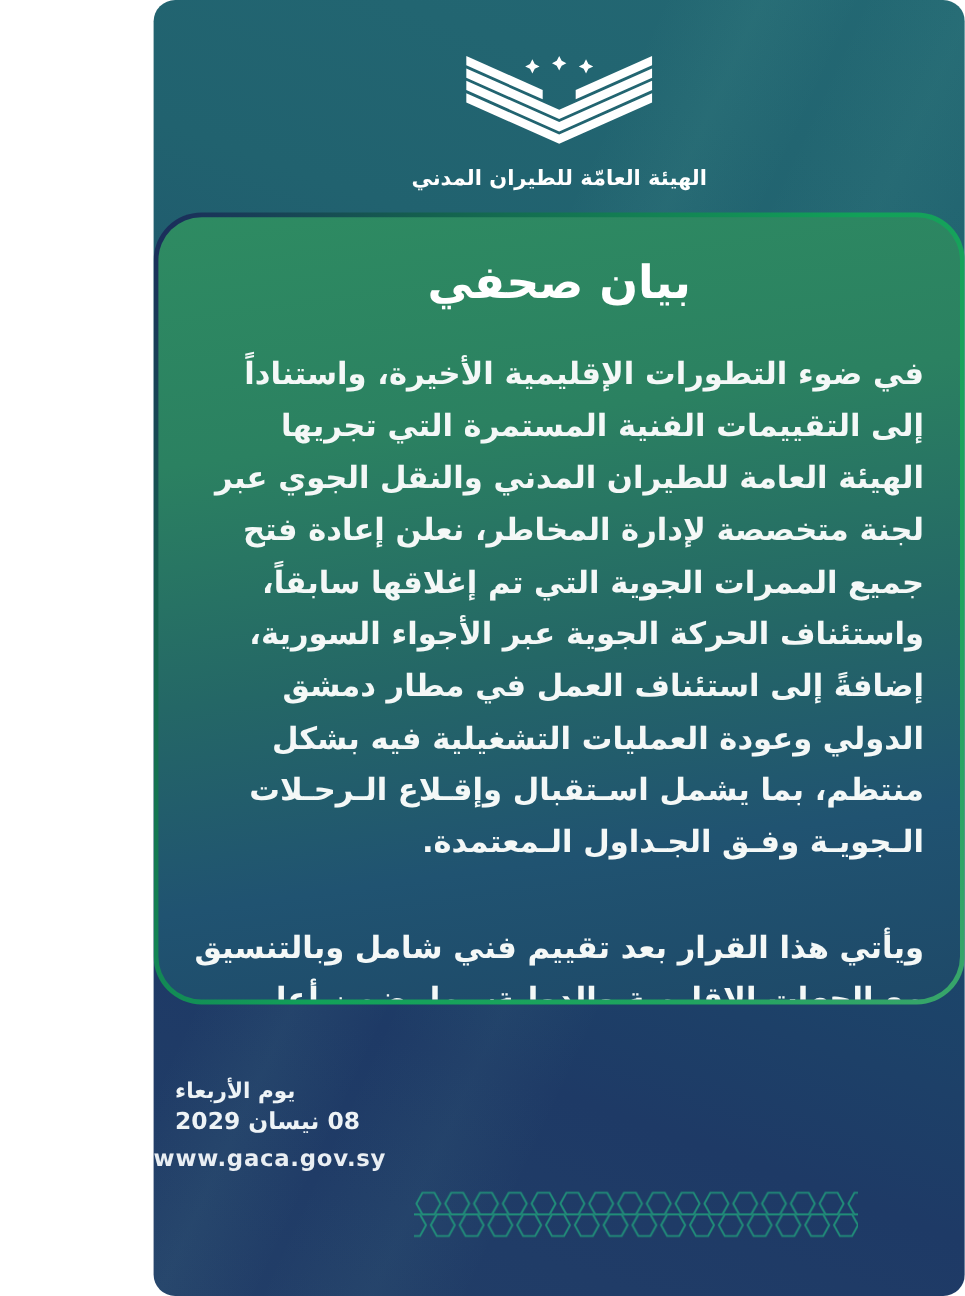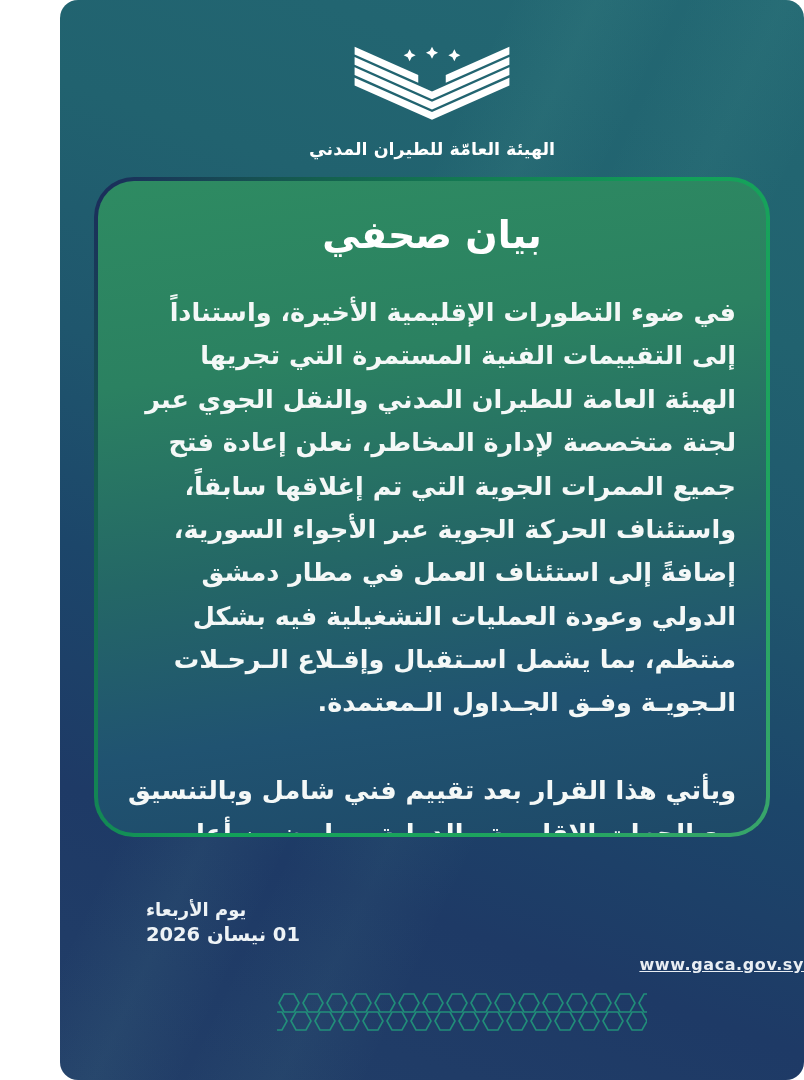--- a/index.html
+++ b/index.html
@@ -1,21 +1,21 @@
 <!DOCTYPE html>
 <html lang="ar" dir="rtl"><head>
 <meta charset="utf-8">
 <style>
   * { margin: 0; padding: 0; box-sizing: border-box; }
   html, body { width: 804px; height: 1080px; background: #ffffff; overflow: hidden; }
   body { font-family: "DejaVu Sans", sans-serif; }
 
   .poster {
     position: relative;
-    width: 744px; height: 1080px;
+    width: 676px; height: 1080px;
     border-radius: 18px;
     overflow: hidden;
     background: linear-gradient(200deg,
       #236873 0%, #21626F 26%, #1F566D 44%,
       #1C466A 60%, #1E3A66 78%, #223E68 100%);
     direction: rtl;
   }
   
   .poster::before {
     content: "";
@@ -85,27 +85,26 @@
     direction: rtl;
     color: #eef3f6;
     font-weight: bold;
   }
   .date-day  { font-size: 18px; line-height: 1.4; }
   .date-full { font-size: 19.5px; line-height: 1.35; }
 
   .website {
     position: absolute;
     top: 955px; left: 0; right: 0;
-    text-align: right;
+    text-align: left;
     direction: ltr;
     color: #e9eef3;
-    font-size: 16px;
+    font-size: 19px;
     font-weight: 600;
     letter-spacing: 0.6px;
-    text-decoration: underline;
   }
 
   .pattern-band {
     position: absolute;
     top: 992px;
     left: 217px;
     width: 370px;
     height: 40px;
   }
 </style>
@@ -141,21 +140,21 @@
   <section class="card">
     <div class="card-inner">
       <h1 class="card-title">بيان صحفي</h1>
       <p class="card-paragraph">في ضوء التطورات الإقليمية الأخيرة، واستناداً إلى التقييمات الفنية المستمرة التي تجريها الهيئة العامة للطيران المدني والنقل الجوي عبر لجنة متخصصة لإدارة المخاطر، نعلن إعادة فتح جميع الممرات الجوية التي تم إغلاقها سابقاً، واستئناف الحركة الجوية عبر الأجواء السورية، إضافةً إلى استئناف العمل في مطار دمشق الدولي وعودة العمليات التشغيلية فيه بشكل منتظم، بما يشمل اسـتقبال وإقـلاع الـرحـلات الـجويـة وفـق الجـداول الـمعتمدة.</p>
       <p class="card-paragraph">ويأتي هذا القرار بعد تقييم فني شامل وبالتنسيق مع الجهات الإقليمية والدولية، بما يضمن أعلى معايير السلامة الجوية ويعزز كـفاءة وانسـيابـية الحـركـة الـجويـة وفـق الـمعايـير الـدولـية.</p>
     </div>
   </section>
 
   <div class="date-block">
     <div class="date-day">يوم الأربعاء</div>
-    <div class="date-full">01 نيسان 2026</div>
+    <div class="date-full">08 نيسان 2029</div>
   </div>
 
   <div class="website">www.gaca.gov.sy</div>
 
   <svg class="pattern-band" width="370" height="40" viewBox="0 0 370 40" xmlns="http://www.w3.org/2000/svg">
     <defs>
       <pattern id="gpat" width="24" height="40" patternUnits="userSpaceOnUse">
         <g stroke="#1FA57D" stroke-width="1.6" fill="none" opacity="0.78">
           <path d="M2,11 L7,2 L17,2 L22,11 L17,20 L7,20 Z"></path>
           <path d="M-10,29 L-5,20 L5,20 L10,29 L5,38 L-5,38 Z"></path>

